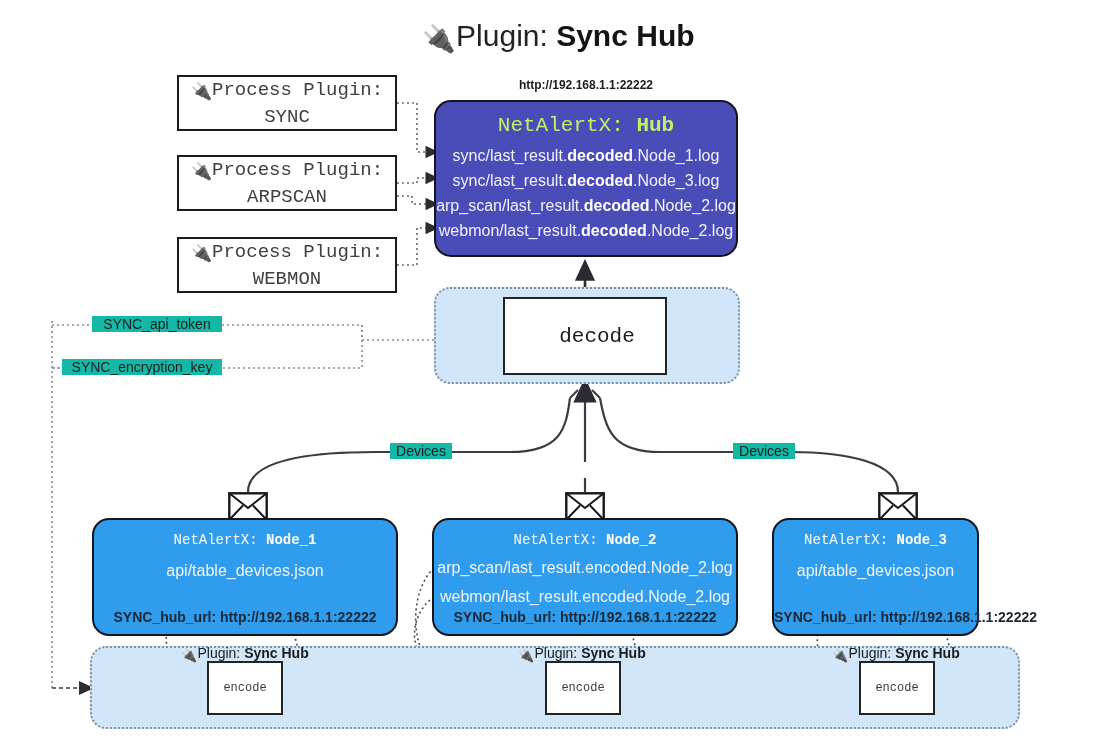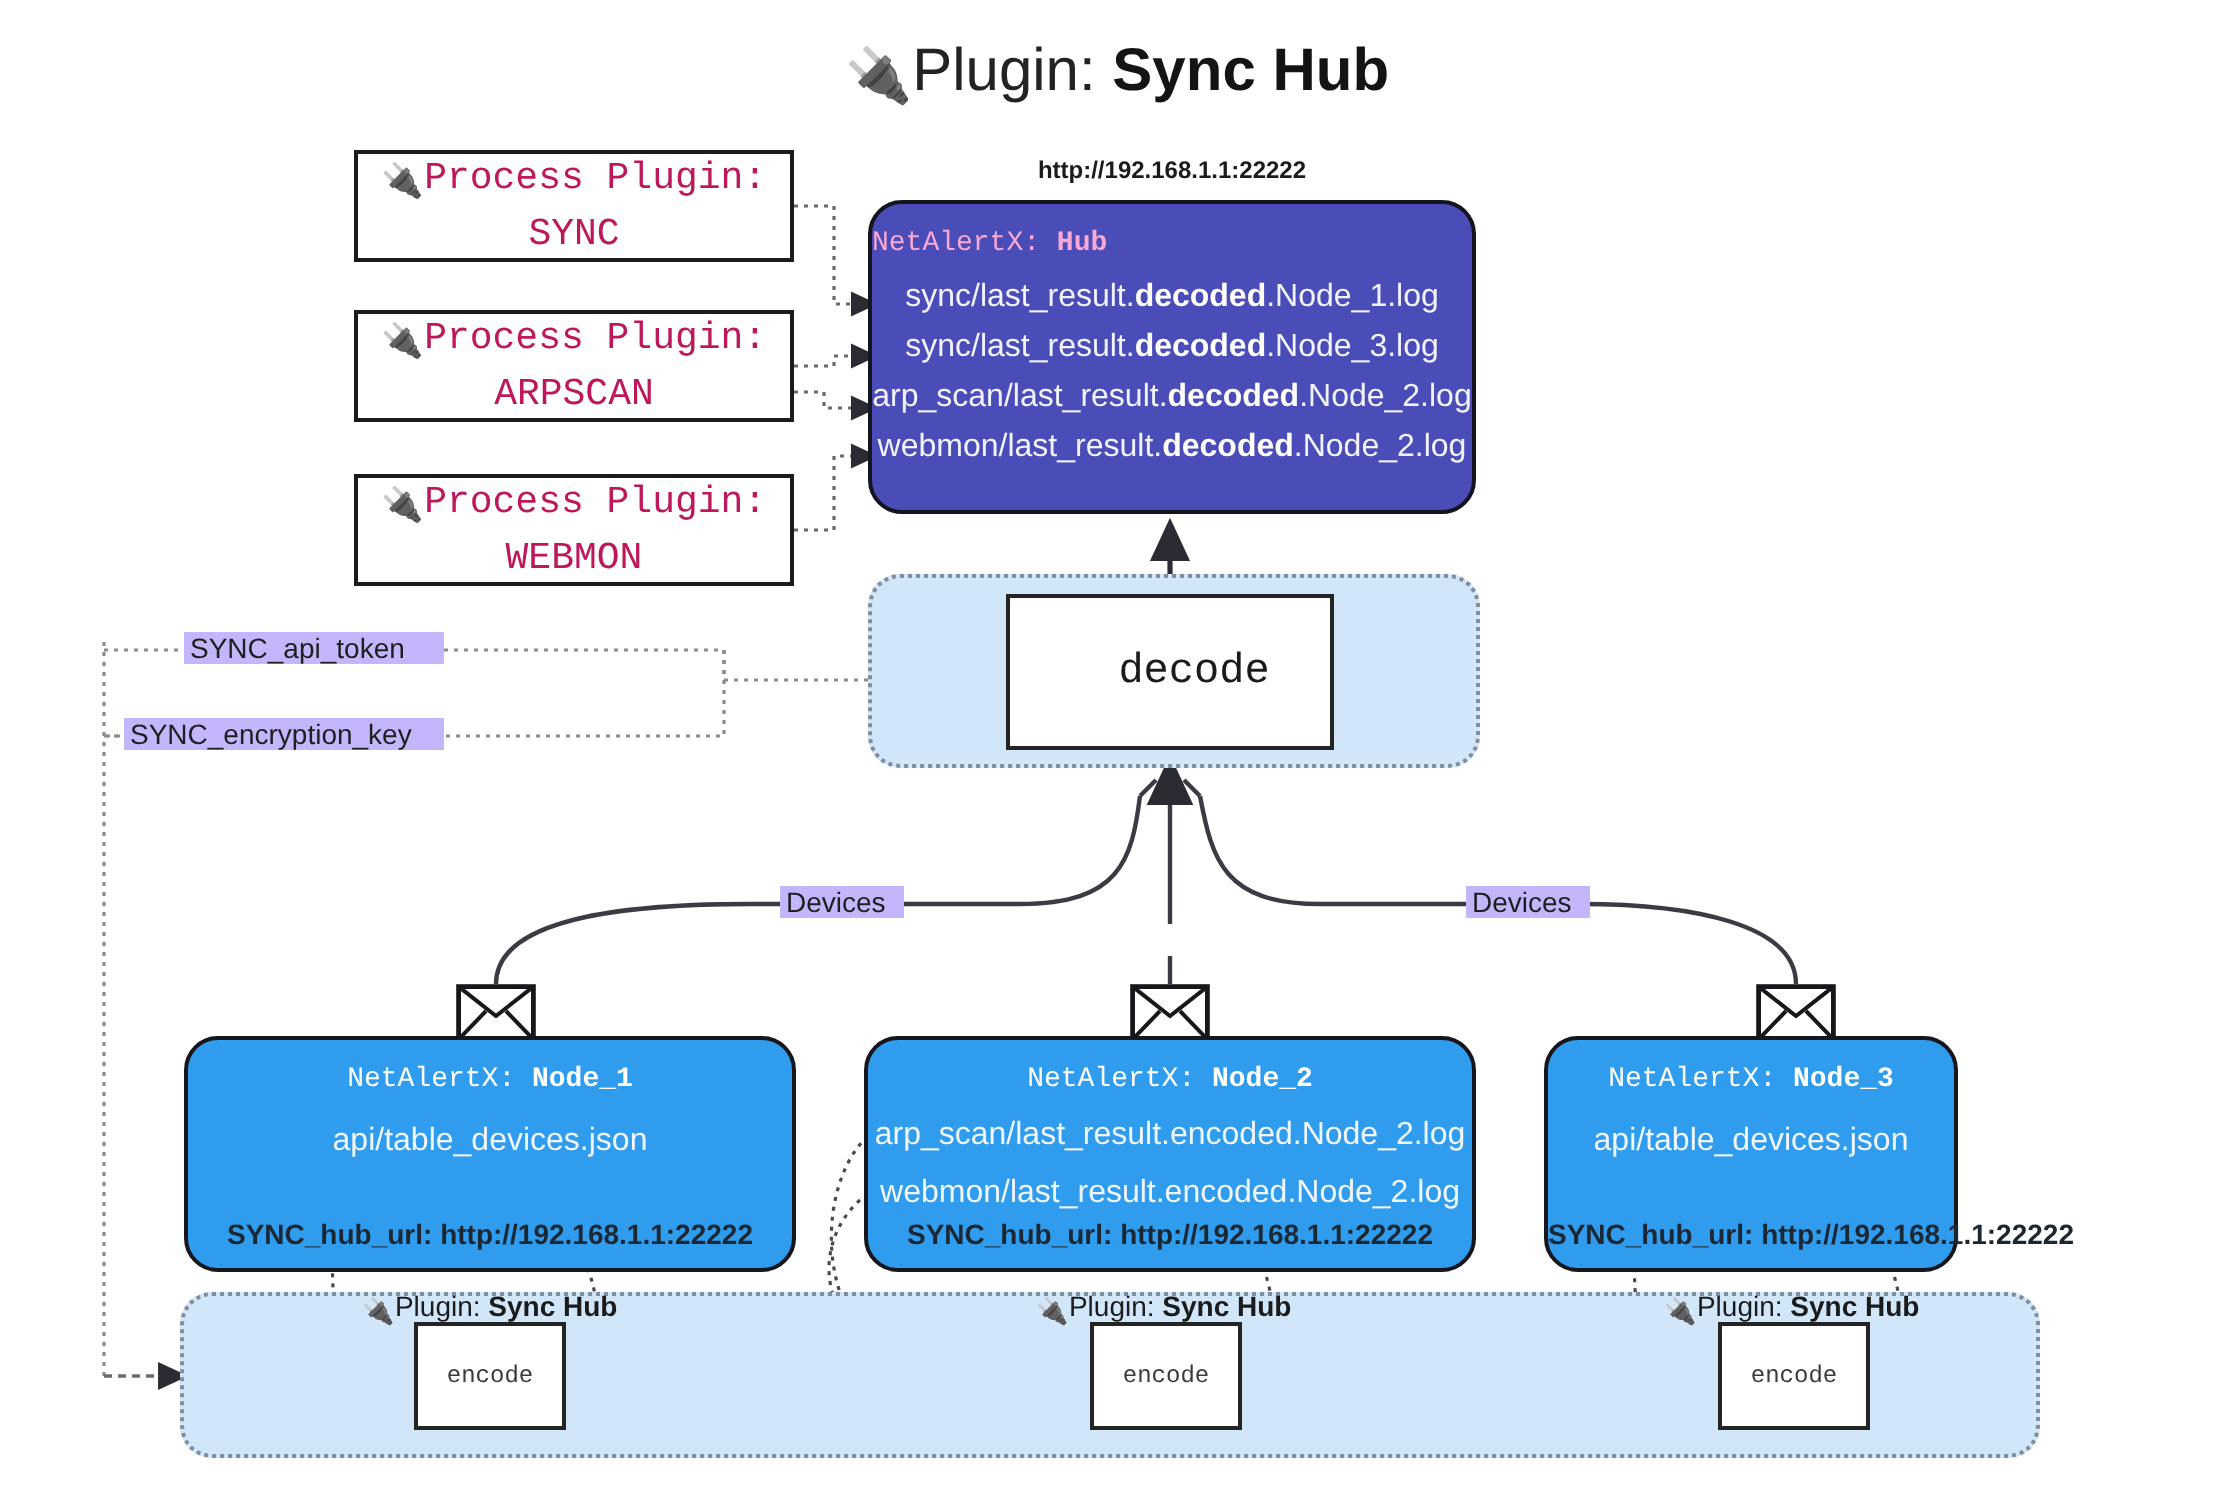--- a/index.html
+++ b/index.html
@@ -12,31 +12,31 @@
 
   
   #title{left:0;top:14px;width:1117px;text-align:center;font-size:30px;line-height:44px;}
   #title .plug{font-size:27px;vertical-align:-2px;letter-spacing:0;}
   #title .t-light{font-weight:400;color:#232323;}
   #title .t-bold{font-weight:700;color:#141414;}
 
   
   .procbox{background:#ffffff;border:2.5px solid #1b1b1b;display:flex;
            flex-direction:column;align-items:center;justify-content:center;
-           font-family:"Liberation Mono", monospace;font-size:19px;line-height:26px;color:#be185d;}
+           font-family:"Liberation Mono", monospace;font-size:19px;line-height:26px;color:#404040;}
   .procbox .l1{white-space:nowrap;}
   .procbox .l2{white-space:nowrap;}
   .procbox .plug{font-family:"DejaVu Sans",sans-serif;font-size:17px;vertical-align:-2px;}
 
   
   #hub-url{font-size:12px;font-weight:700;color:#1b1b1b;text-align:center;white-space:nowrap;}
   #hub{background:#4a4cb8;border:2.5px solid #15151f;border-radius:17px;
        box-shadow:0 0 0 0 transparent;}
-  #hub .hubtitle{font-family:"Liberation Mono",monospace;font-size:14px;color:#f9a8d4;
-                 margin-top:12px;white-space:nowrap;}
+  #hub .hubtitle{font-family:"Liberation Mono",monospace;font-size:21px;color:#bef264;
+                 text-align:center;margin-top:12px;white-space:nowrap;}
   #hub .hubtitle b{font-weight:700;}
   #hub .loglist{margin-top:6px;}
   #hub .logline{font-size:16px;color:#f1f2fb;line-height:25px;white-space:nowrap;
                 text-align:center;}
   #hub .logline b{font-weight:700;color:#ffffff;}
 
   
   .band{background:#d2e6fa;border:2px dotted #7f8fa0;border-radius:16px;}
   #decodebox{background:#ffffff;border:2.5px solid #242424;display:flex;
              align-items:center;justify-content:center;
@@ -56,22 +56,22 @@
 
   
   .pluglabel{font-size:14px;color:#1b1b1b;white-space:nowrap;text-align:center;}
   .pluglabel .plug{font-family:"DejaVu Sans",sans-serif;font-size:13px;vertical-align:-2px;}
   .pluglabel b{font-weight:700;}
   .encodebox{background:#ffffff;border:2.5px solid #242424;display:flex;
              align-items:center;justify-content:center;
              font-family:"Liberation Mono",monospace;font-size:12px;color:#3a3a3a;}
 
   
-  .edgelabel{font-size:14px;color:#1f1f1f;background:#c4b5fd;white-space:nowrap;
-             text-align:left;padding:0 3px;}
+  .edgelabel{font-size:14px;color:#1f1f1f;background:#14b8a6;white-space:nowrap;
+             text-align:center;padding:0 3px;}
   .edgelabel.sm{font-size:13.5px;}
 </style>
 </head>
 <body>
 
 <div id="stage">
 
   <svg id="wires" viewBox="0 0 1117 754">
     <defs>
       <marker id="arrowSolid" markerWidth="9" markerHeight="9" refX="7.2" refY="4.5" orient="auto">

